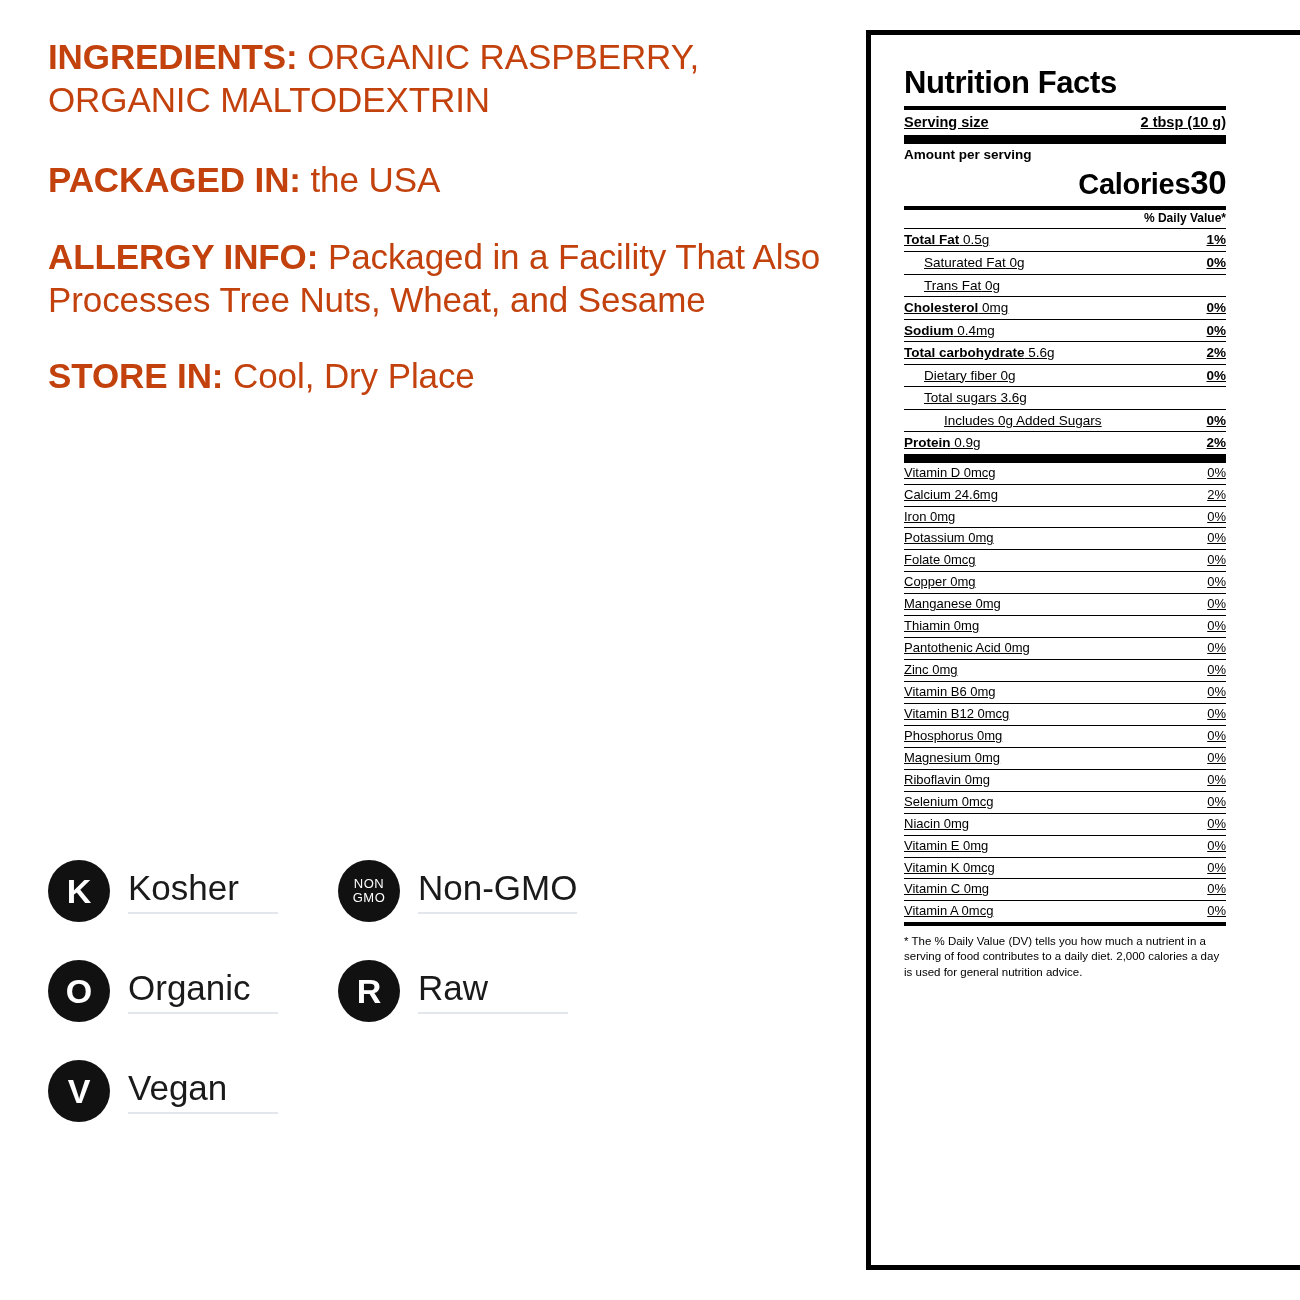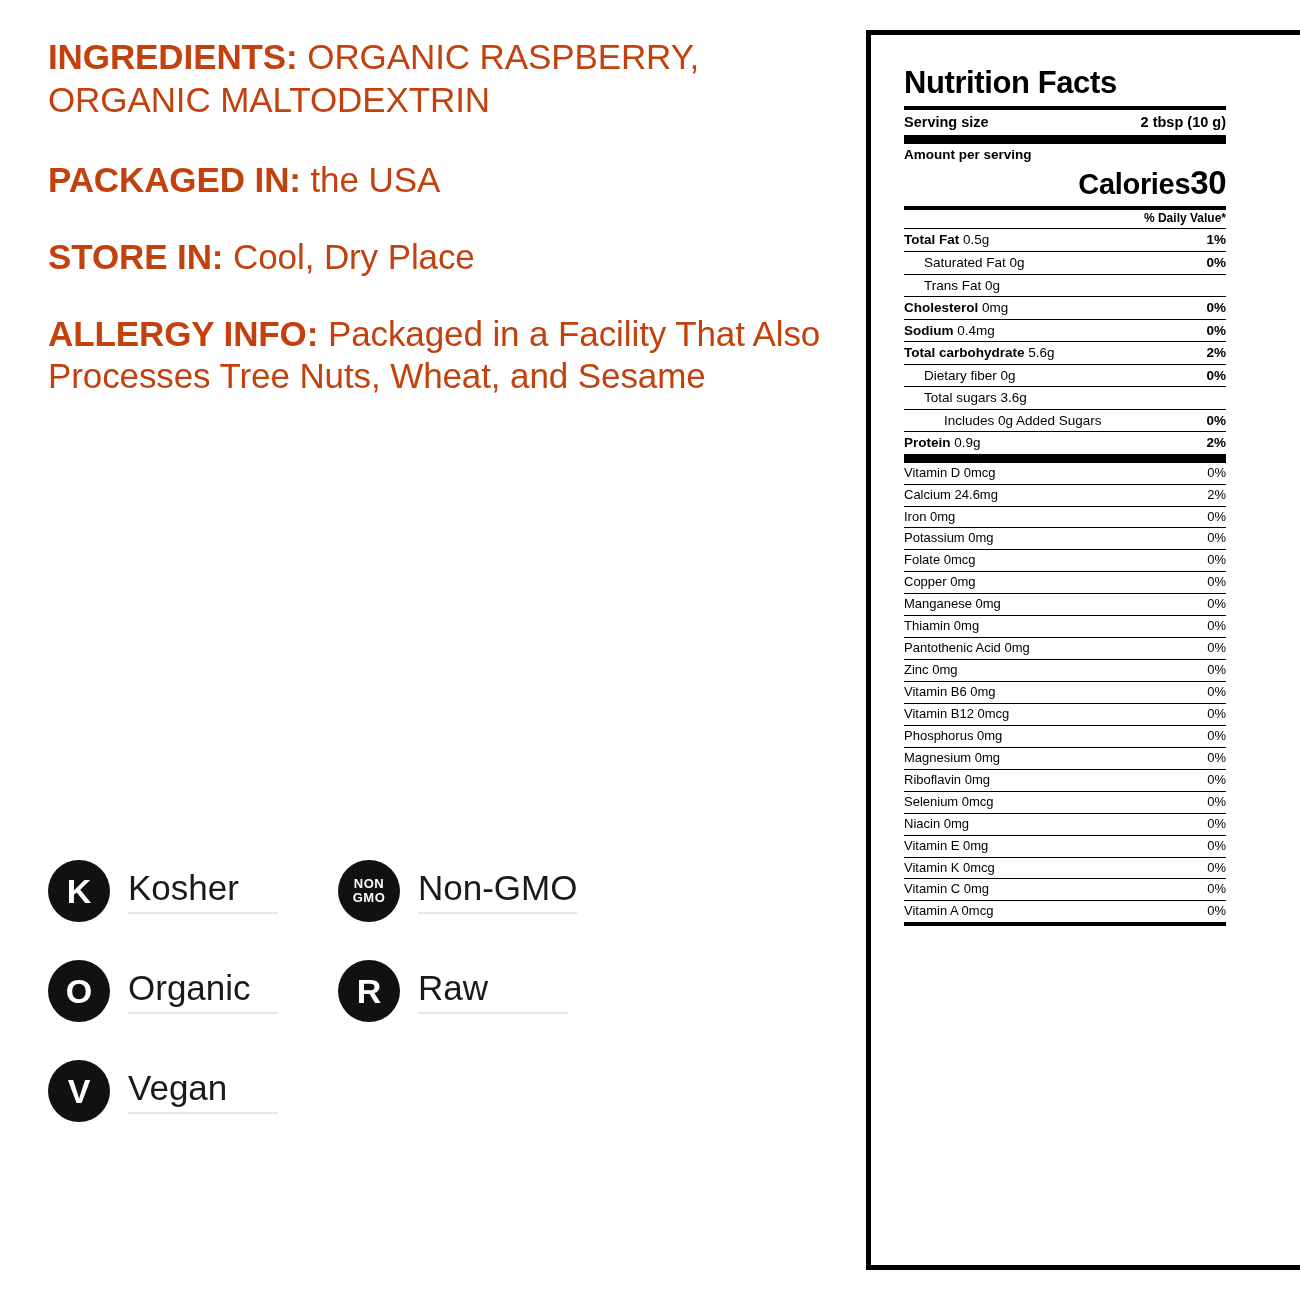--- a/index.html
+++ b/index.html
@@ -64,21 +64,21 @@
     display: flex;
     align-items: center;
     justify-content: center;
     flex: 0 0 auto;
     font-weight: 700;
     font-size: 34px;
     line-height: 1;
   }
   .badge-mark.gmo {
     font-size: 13px;
-    font-weight: 700;
+    font-weight: 400;
     letter-spacing: 0.5px;
     text-align: center;
     line-height: 1.05;
   }
   .badge-text-wrap {
     margin-left: 18px;
     padding-bottom: 4px;
     border-bottom: 2px solid #e3e6ea;
     min-width: 150px;
   }
@@ -118,20 +118,21 @@
   }
   .rule-thin { border-bottom: 1px solid #000; }
   .rule-med  { border-bottom: 4px solid #000; }
   .rule-thick{ border-bottom: 9px solid #000; }
 
   .row {
     display: flex;
     justify-content: space-between;
     align-items: flex-end;
     padding: 3px 0 3px 0;
+    text-decoration: underline;
   }
   .row .left { flex: 1 1 auto; }
   .row .right { flex: 0 0 auto; font-weight: 700; }
 
   .serving-row {
     font-size: 14.5px;
     font-weight: 700;
     padding: 4px 0 5px;
   }
   .amount-row {
@@ -181,24 +182,24 @@
 <body>
 
 <div class="left-col">
   <div class="info-block first">
     <span class="lbl">INGREDIENTS:</span><span> ORGANIC RASPBERRY, ORGANIC MALTODEXTRIN</span>
   </div>
   <div class="info-block">
     <span class="lbl">PACKAGED IN:</span><span> the USA</span>
   </div>
   <div class="info-block">
+    <span class="lbl">ALLERGY INFO:</span><span> Packaged in a Facility That Also Processes Tree Nuts, Wheat, and Sesame</span>
+  </div>
+  <div class="info-block">
     <span class="lbl">STORE IN:</span><span> Cool, Dry Place</span>
-  </div>
-  <div class="info-block">
-    <span class="lbl">ALLERGY INFO:</span><span> Packaged in a Facility That Also Processes Tree Nuts, Wheat, and Sesame</span>
   </div>
 </div>
 
 <div class="badges">
   <div class="badge-row">
     <div class="badge">
       <div class="badge-mark">K</div>
       <div class="badge-text-wrap">
         <div class="badge-text">Kosher</div>
       </div>
@@ -411,14 +412,15 @@
           <span class="right">0%</span>
         </div>
         <div class="rule-thin"></div>
         <div class="row vit-row">
           <span class="left">Vitamin A 0mcg</span>
           <span class="right">0%</span>
         </div>
       </div>
 
     <div class="rule-med"></div>
+    <div class="footnote">* The % Daily Value (DV) tells you how much a nutrient in a serving of food contributes to a daily diet. 2,000 calories a day is used for general nutrition advice.</div>
   </div>
 </div>
 
 </body></html>

